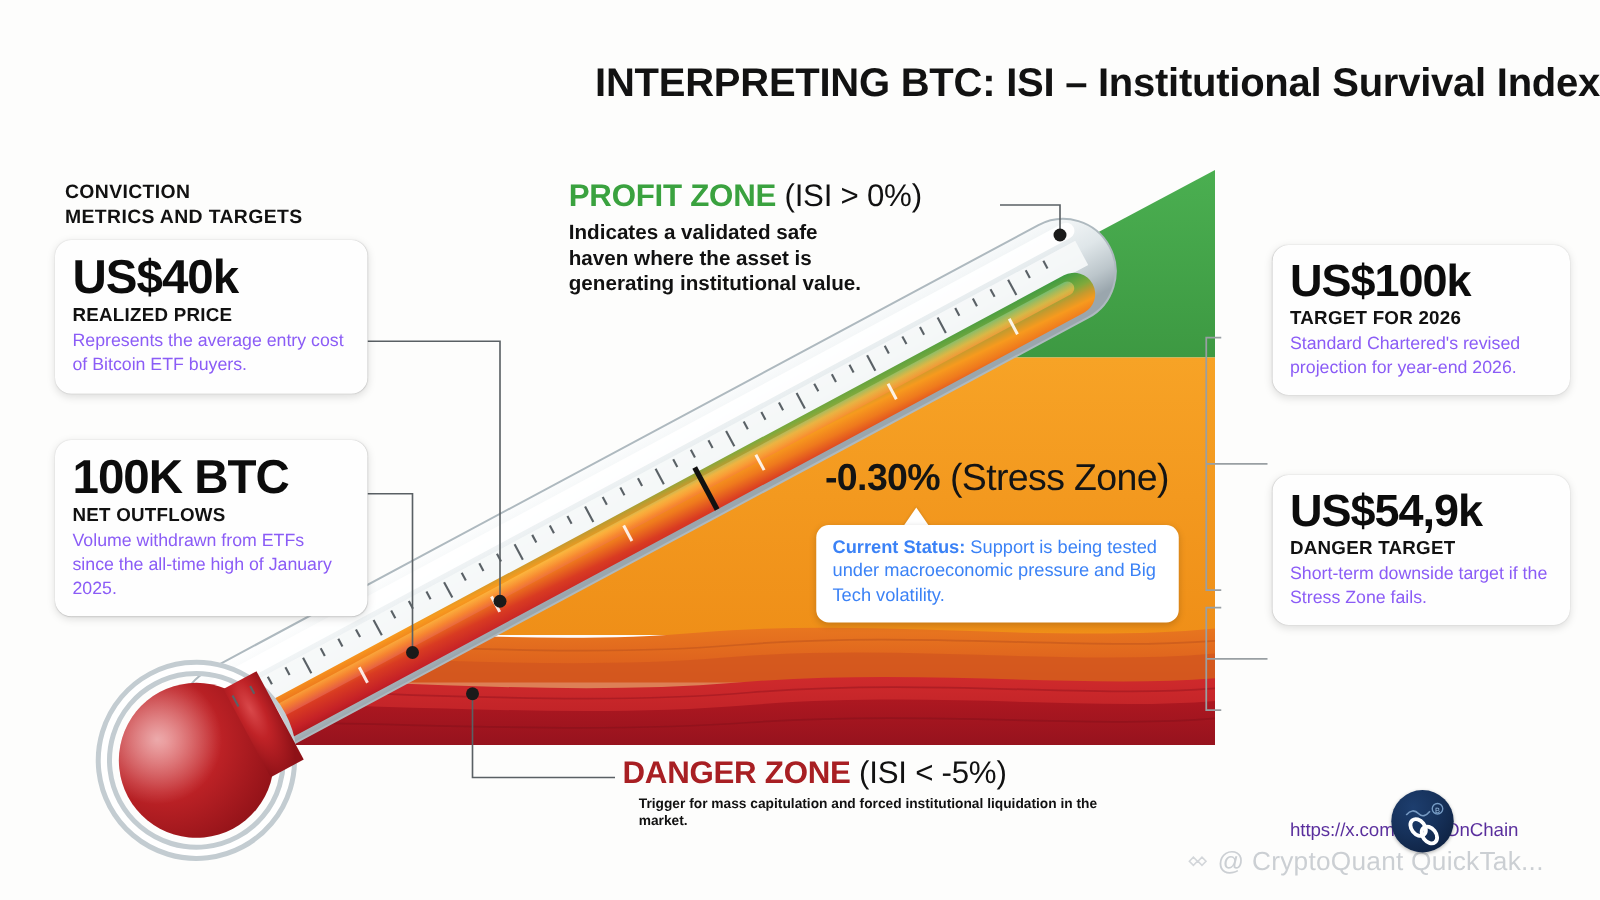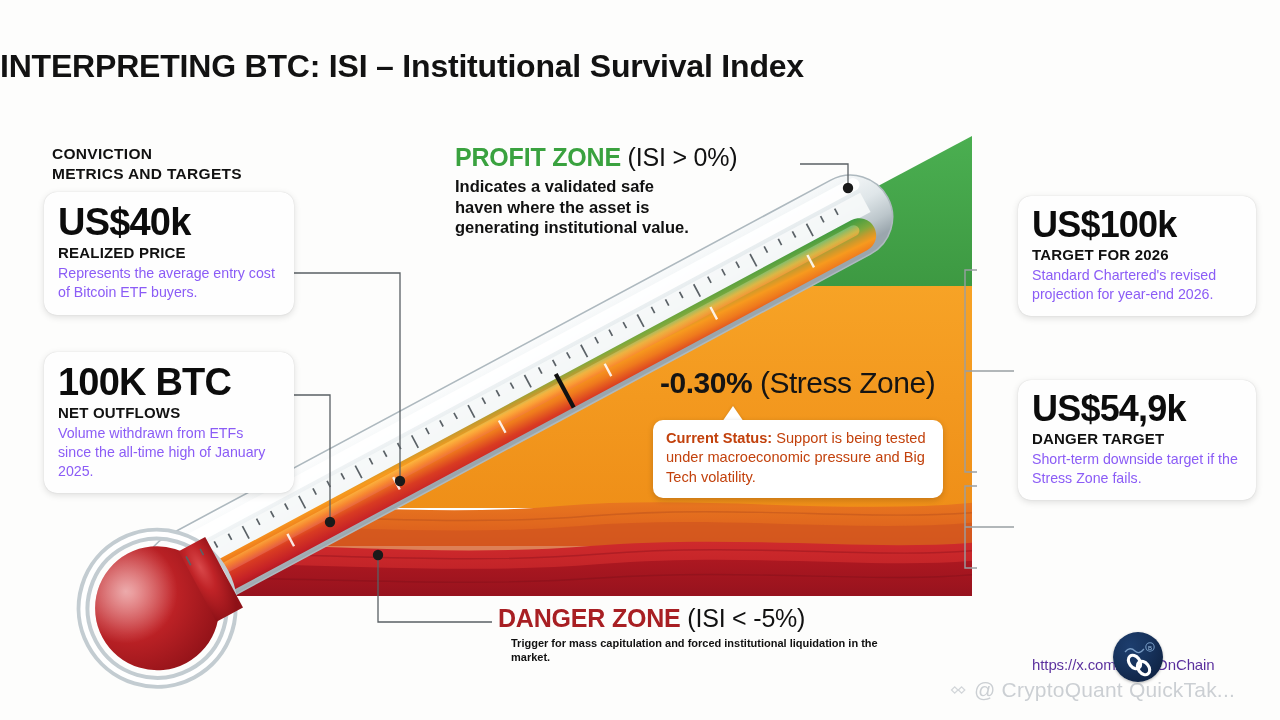--- a/index.html
+++ b/index.html
@@ -12,21 +12,21 @@
   #stage {
     position: relative;
     width: 1280px; height: 720px;
     background: #fdfdfc;
   }
   .abs { position: absolute; }
 
   
   #title {
     left: 0; top: 48px; width: 1280px;
-    text-align: left;
+    text-align: right;
     font-size: 32px;
     font-weight: 700;
     letter-spacing: -0.2px;
     color: #121212;
     font-family: "Liberation Sans", sans-serif;
   }
 
   
   #conviction-heading {
     left: 52px; top: 144px; width: 250px;
@@ -87,21 +87,21 @@
     left: 660px; top: 366px;
     font-size: 30px; font-weight: 700; color: #141414; letter-spacing: -0.5px;
     white-space: nowrap;
   }
   #isi-value .paren { font-weight: 400; text-align: center; }
   #status-bubble {
     left: 653px; top: 420px; width: 290px;
     background: #fff; border-radius: 10px;
     box-shadow: 0 2px 6px rgba(0,0,0,0.18);
     padding: 9px 13px 11px 13px; box-sizing: border-box;
-    font-size: 14.6px; line-height: 1.33; color: #c2410c;
+    font-size: 14.6px; line-height: 1.33; color: #3b82f6;
   }
   #status-bubble b { font-weight: 700; }
   #status-tail {
     left: 722px; top: 406px; width: 0; height: 0;
     border-left: 11px solid transparent;
     border-right: 11px solid transparent;
     border-bottom: 16px solid #ffffff;
     filter: drop-shadow(0 -1px 1px rgba(0,0,0,0.10));
   }
 

